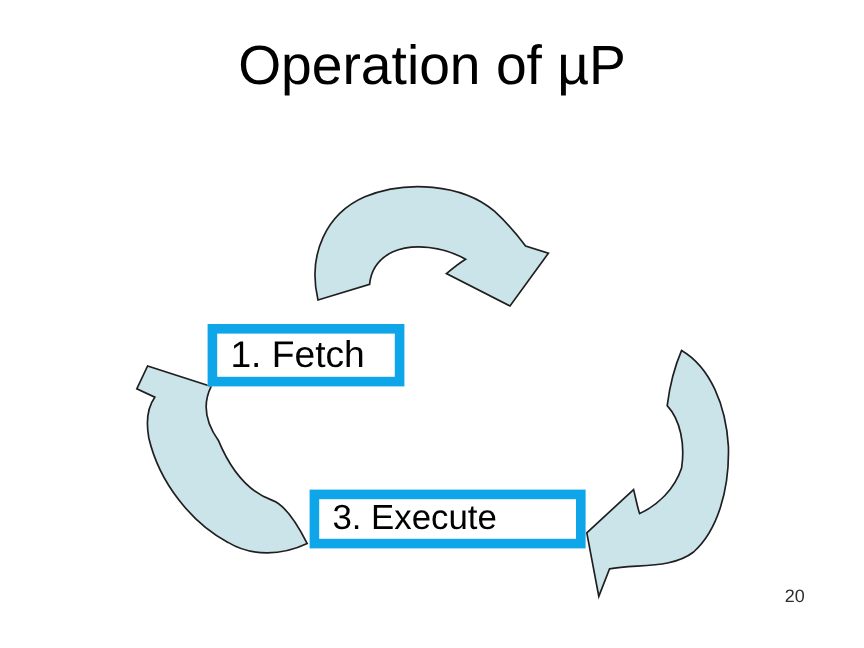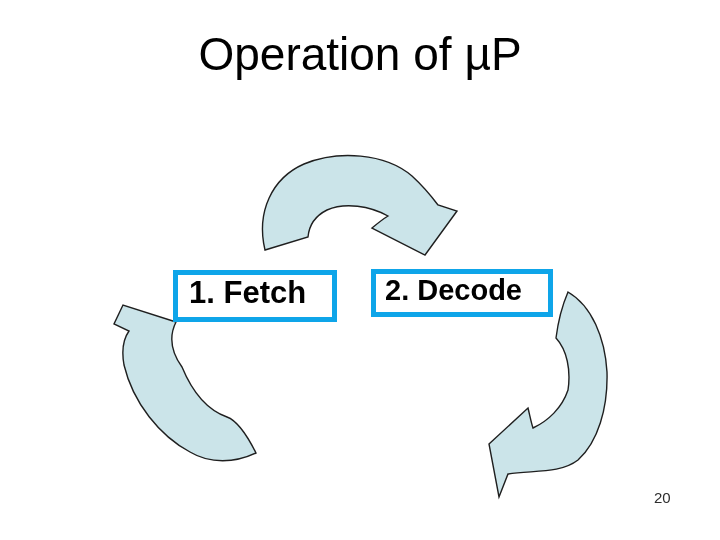--- a/index.html
+++ b/index.html
@@ -31,25 +31,25 @@
     height: 540px;
   }
   .cycle-arrow {
     stroke: #1f1f1f;
     stroke-width: 1.4px;
     stroke-linejoin: miter;
   }
   .step-box {
     position: absolute;
     background: #ffffff;
-    border: 5px solid #0ea5e9;
+    border: 8px solid #0ea5e9;
     box-sizing: border-box;
     display: flex;
-    align-items: flex-start;
-    font-weight: 700;
+    align-items: flex-end;
+    font-weight: 400;
     color: #000000;
     white-space: nowrap;
   }
   .step-fetch   { left: 173px; top: 270px; width: 164px; height: 52px; font-size: 31px; padding-left: 11px; }
   .step-decode  { left: 371px; top: 269px; width: 182px; height: 48px; font-size: 29px; padding-left: 9px;  }
   .step-execute { left: 258px; top: 408px; width: 230px; height: 49px; font-size: 29px; padding-left: 11px; }
   .page-number {
     position: absolute;
     left: 654px;
     top: 489px;
@@ -99,20 +99,20 @@
              L 176 322
              C 168 338, 172 353, 182 367
              C 194 396, 210 411, 227 417
              C 238 421, 248 437, 256 453 Z" fill="#cbe4e9"></path>
   </svg>
 
   <div class="step-box step-fetch">
     <span>1. Fetch</span>
   </div>
 
-  <div class="step-box step-decode">
-    <span>2. Decode</span>
+
+  <div class="step-box step-execute">
+    <span>3. Execute</span>
   </div>
-
 
   <div class="page-number">20</div>
 
 </div>
 
 </body></html>

